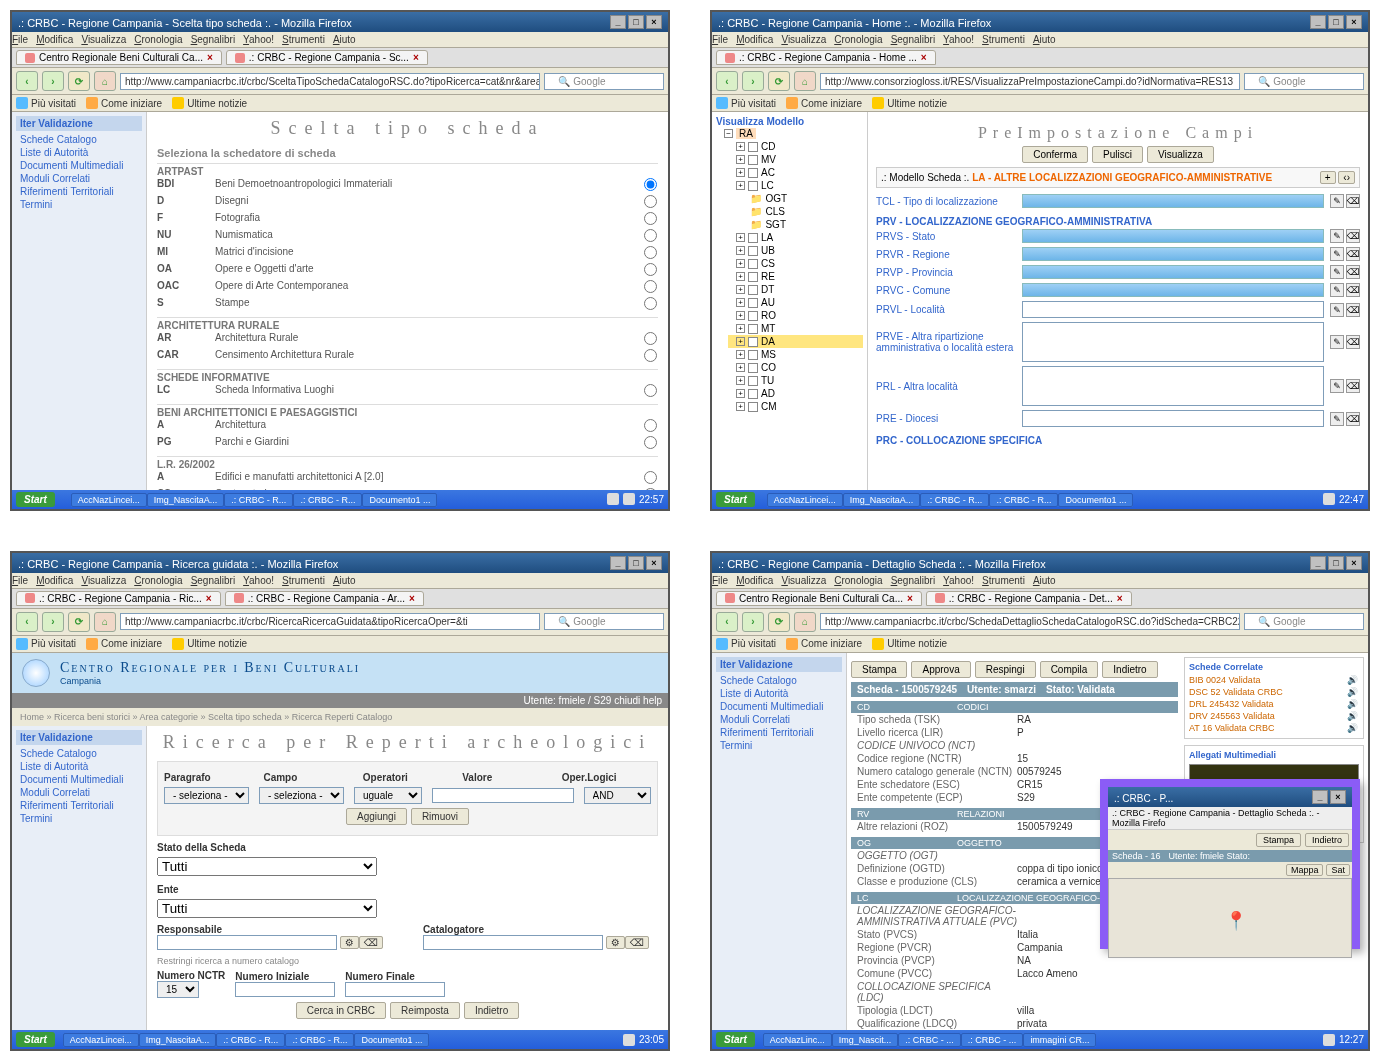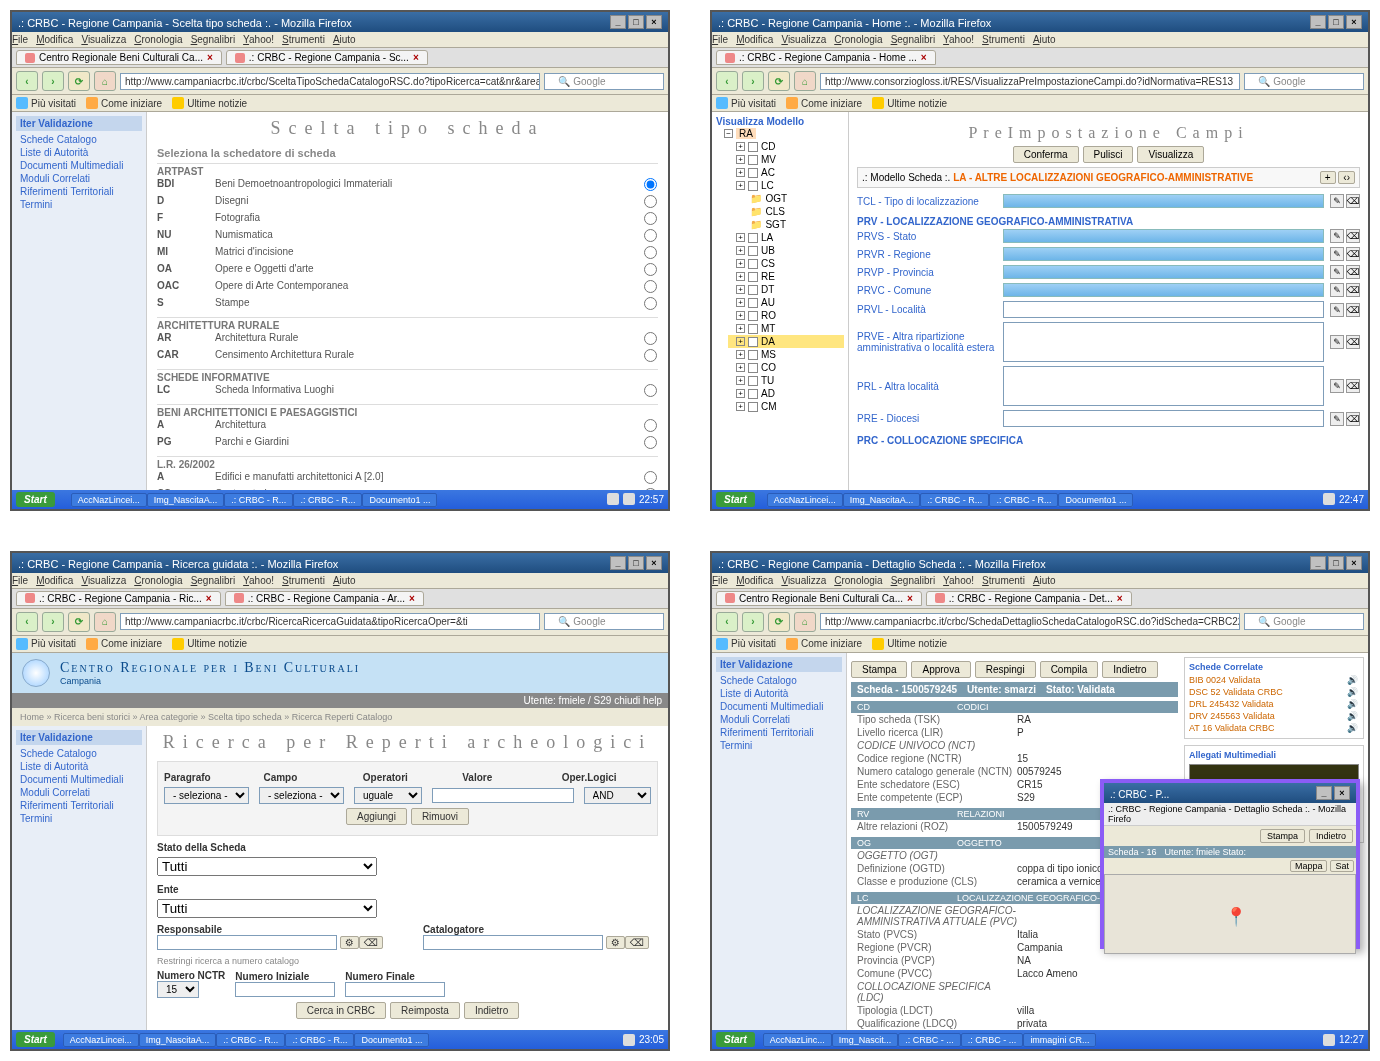--- a/index.html
+++ b/index.html
@@ -34,21 +34,21 @@
   .schedarow .code { width:50px; font-weight:bold; color:#555; }
   .schedarow .desc { flex:1; color:#555; }
   .schedarow .radio { width:14px; }
   .cathdr { font-size:10px; font-weight:bold; color:#777; margin-top:4px; border-top:1px solid #ddd; padding-top:2px; }
   .taskbar { background:#245edb; background:linear-gradient(#3b77e0,#245edb); color:#fff; padding:2px 4px; display:flex; align-items:center; gap:4px; font-size:10px; }
   .startbtn { background:#3a9b3a; border-radius:3px; padding:2px 8px; font-weight:bold; font-style:italic; }
   .taskbtn { background:#3d7ce0; border:1px solid #2a5cb8; padding:1px 6px; border-radius:2px; font-size:9px; max-width:95px; overflow:hidden; white-space:nowrap; }
   .tray { margin-left:auto; display:flex; gap:4px; align-items:center; }
   .tray .trayico { width:12px; height:12px; background:#ddd; border-radius:2px; }
   
-  .tree { width:137px; background:#fff; border-right:1px solid #ccc; padding:4px; font-size:10px; overflow:auto; }
+  .tree { width:156px; background:#fff; border-right:1px solid #ccc; padding:4px; font-size:10px; overflow:auto; }
   .tree .nd { padding:1px 0 1px 8px; display:flex; align-items:center; gap:3px; }
   .tree .tog { width:9px; height:9px; border:1px solid #888; display:inline-flex; align-items:center; justify-content:center; font-size:8px; line-height:1; }
   .tree .chk { width:10px; height:10px; border:1px solid #888; background:#fff; }
   .tree .sel { background:#ffe680; }
   .formarea { flex:1; padding:4px 8px; font-size:10px; }
   .formhdr { text-align:center; font-size:16px; letter-spacing:6px; color:#888; font-family:Georgia,serif; margin-bottom:4px;margin-top:8px; }
   .btnrow { display:flex; gap:4px; justify-content:center; margin:4px 0; }
   .btn { background:#ece9d8; border:1px solid #aca899; padding:2px 10px; font-size:10px; cursor:default; border-radius:2px; }
   .fieldrow { display:flex; align-items:center; gap:6px; padding:2px 0; }
   .fieldrow .lbl { width:140px; color:#36c; }
@@ -77,21 +77,21 @@
   .detrow .k { width:160px; color:#666; }
   .detrow .v { color:#333; }
   .detright { width:180px; }
   .rbox { border:1px solid #ccc; padding:4px; margin-bottom:6px; font-size:9px; }
   .rbox .rhdr { color:#36c; font-weight:bold; margin-bottom:2px; }
   .rbox .ritm { color:#c60; padding:1px 0; }
   .thumb { width:100%; height:60px; background:#331; border:1px solid #888; margin:4px 0; position:relative; }
   .thumb::after { content:"~~~"; color:#e66; position:absolute; bottom:6px; right:8px; font-size:14px; }
   .minimap { width:100%; height:80px; background:#e8e4d8; border:1px solid #aaa; position:relative; }
   .minimap .pin { position:absolute; left:48%; top:40%; color:#c00; font-size:18px; }
-  .floatwin { position:absolute; right:8px; bottom:100px; width:260px; height:170px; border:4px solid #8b5cf6; background:#ece9d8; font-size:9px; box-shadow:4px 4px 8px rgba(0,0,0,.3);margin-top:44px; }
+  .floatwin { position:absolute; right:8px; bottom:100px; width:260px; height:170px; border:8px solid #8b5cf6; background:#ece9d8; font-size:9px; box-shadow:4px 4px 8px rgba(0,0,0,.3);margin-top:44px; }
 </style>
 </head>
 <body>
 
 <div class="grid">
 
 <div class="window">
   <div class="titlebar">
     <span>.: CRBC - Regione Campania - Scelta tipo scheda :. - Mozilla Firefox</span>
     <div class="btns">

